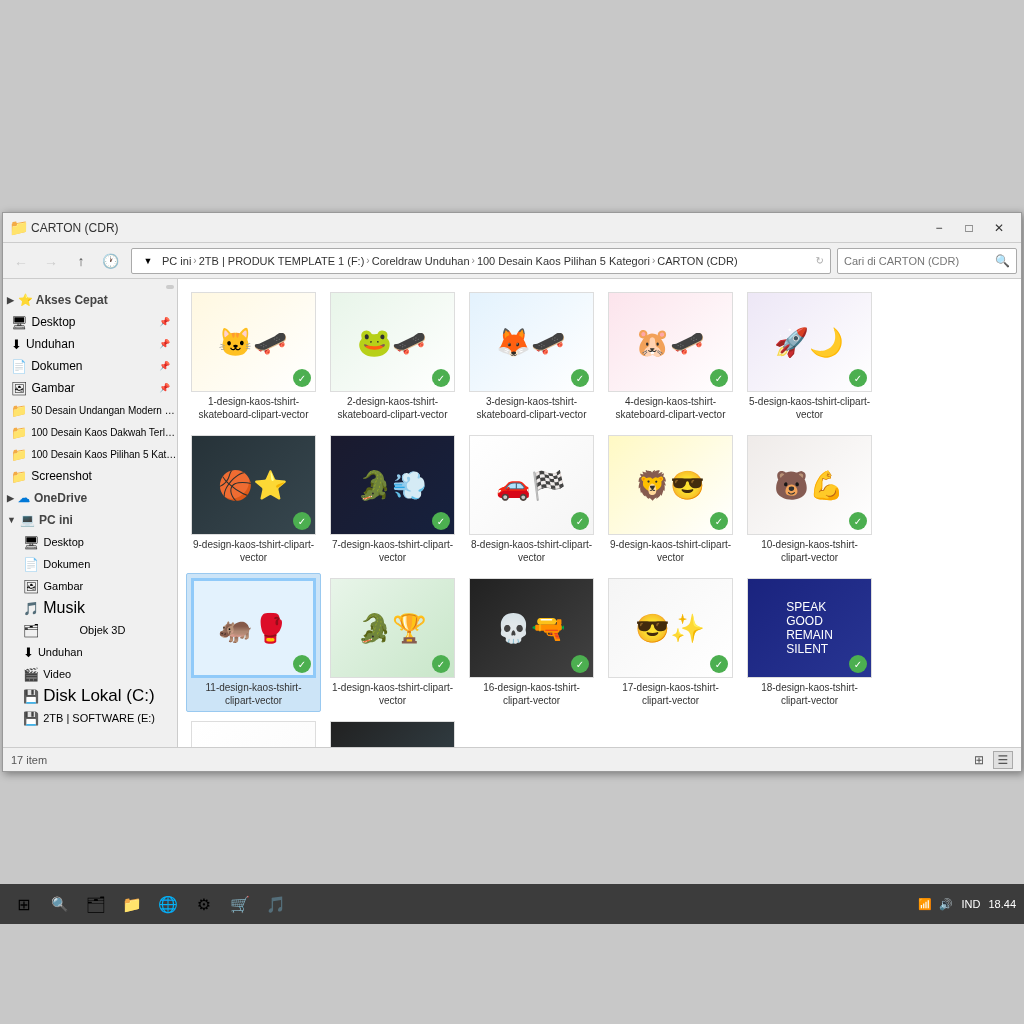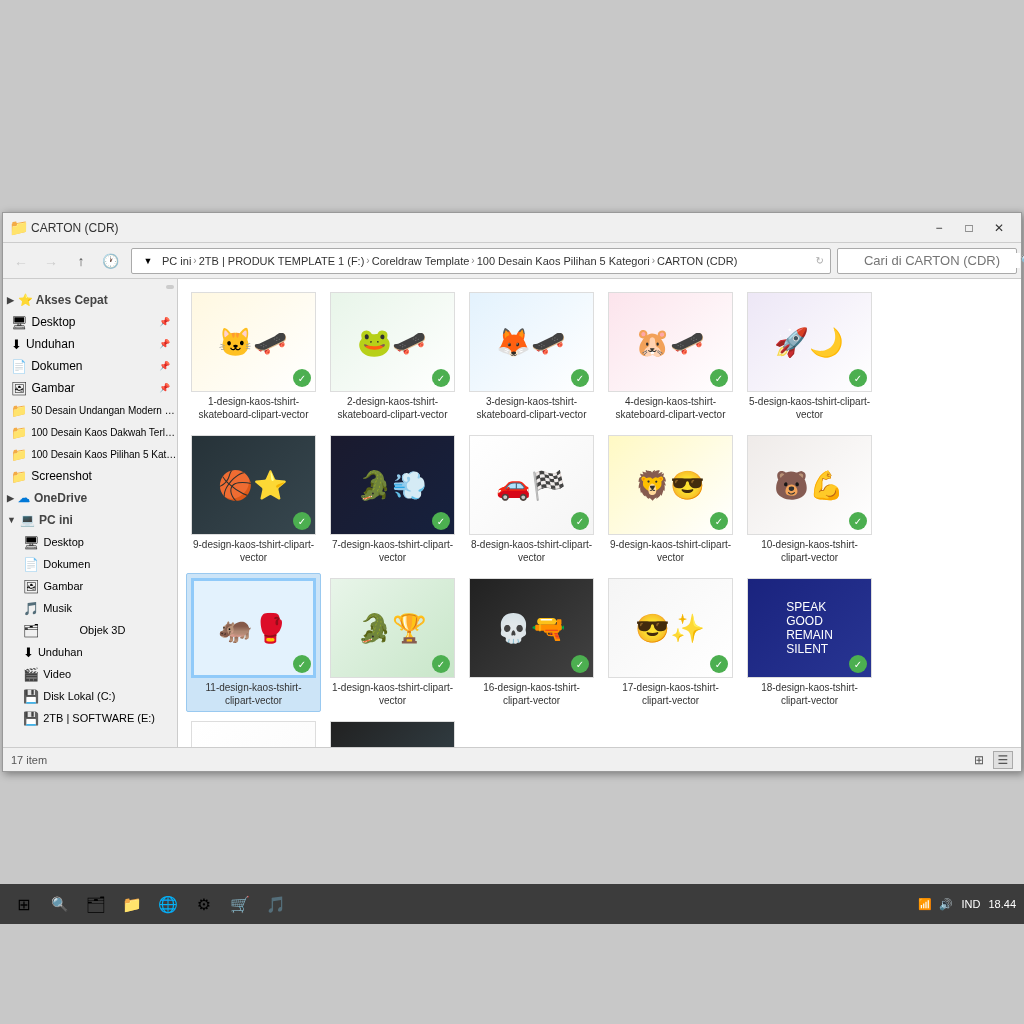--- a/index.html
+++ b/index.html
@@ -143,23 +143,22 @@
       background: white;
       display: flex;
       align-items: center;
       padding: 0 6px;
       border-radius: 2px;
     }
     .search-input {
       flex: 1;
       border: none;
       outline: none;
-      font-size: 13px;
+      font-size: 11px;
       color: #888;
-      text-align: center;
     }
     
     .main-area {
       flex: 1;
       display: flex;
       overflow: hidden;
     }
     
     .sidebar {
       width: 175px;
@@ -379,21 +378,21 @@
     <button class="toolbar-btn">↑</button>
     <button class="toolbar-btn">🕐</button>
 
     <div class="address-bar">
       <span class="address-dropdown">▼</span>
       <div class="address-breadcrumb">
         <span>PC ini</span>
         <span class="breadcrumb-sep">›</span>
         <span>2TB | PRODUK TEMPLATE 1 (F:)</span>
         <span class="breadcrumb-sep">›</span>
-        <span>Coreldraw Template</span>
+        <span>Coreldraw Unduhan</span>
         <span class="breadcrumb-sep">›</span>
         <span>100 Desain Kaos Pilihan 5 Kategori</span>
         <span class="breadcrumb-sep">›</span>
         <span>CARTON (CDR)</span>
       </div>
       <span style="margin-left:auto; font-size:10px; color:#aaa;">↻</span>
     </div>
 
     <div class="search-bar">
       <input class="search-input" type="text" placeholder="Cari di CARTON (CDR)" style="">
@@ -466,37 +465,37 @@
       <div class="sidebar-item" style="padding-left:20px;">
         <span class="icon">📄</span>
         <span style="font-size:11px;">Dokumen</span>
       </div>
       <div class="sidebar-item" style="padding-left:20px;">
         <span class="icon">🖼</span>
         <span style="font-size:11px;">Gambar</span>
       </div>
       <div class="sidebar-item" style="padding-left:20px;">
         <span class="icon">🎵</span>
-        <span style="font-size:11px;">Musik</span>
+        <span style="font-size:16px;">Musik</span>
       </div>
       <div class="sidebar-item" style="padding-left:20px;">
         <span class="icon">🗂</span>
         <span style="font-size:11px;padding-left:36px;">Objek 3D</span>
       </div>
       <div class="sidebar-item" style="padding-left:20px;">
         <span class="icon">⬇</span>
         <span style="font-size:11px;">Unduhan</span>
       </div>
       <div class="sidebar-item" style="padding-left:20px;">
         <span class="icon">🎬</span>
         <span style="font-size:11px;">Video</span>
       </div>
       <div class="sidebar-item" style="padding-left:20px;">
         <span class="icon">💾</span>
-        <span style="font-size:11px;">Disk Lokal (C:)</span>
+        <span style="font-size:17px;">Disk Lokal (C:)</span>
       </div>
       <div class="sidebar-item" style="padding-left:20px;">
         <span class="icon">💾</span>
         <span style="font-size:11px;">2TB | SOFTWARE (E:)</span>
       </div>
 
     </div>
 
     <div class="file-grid">
 

